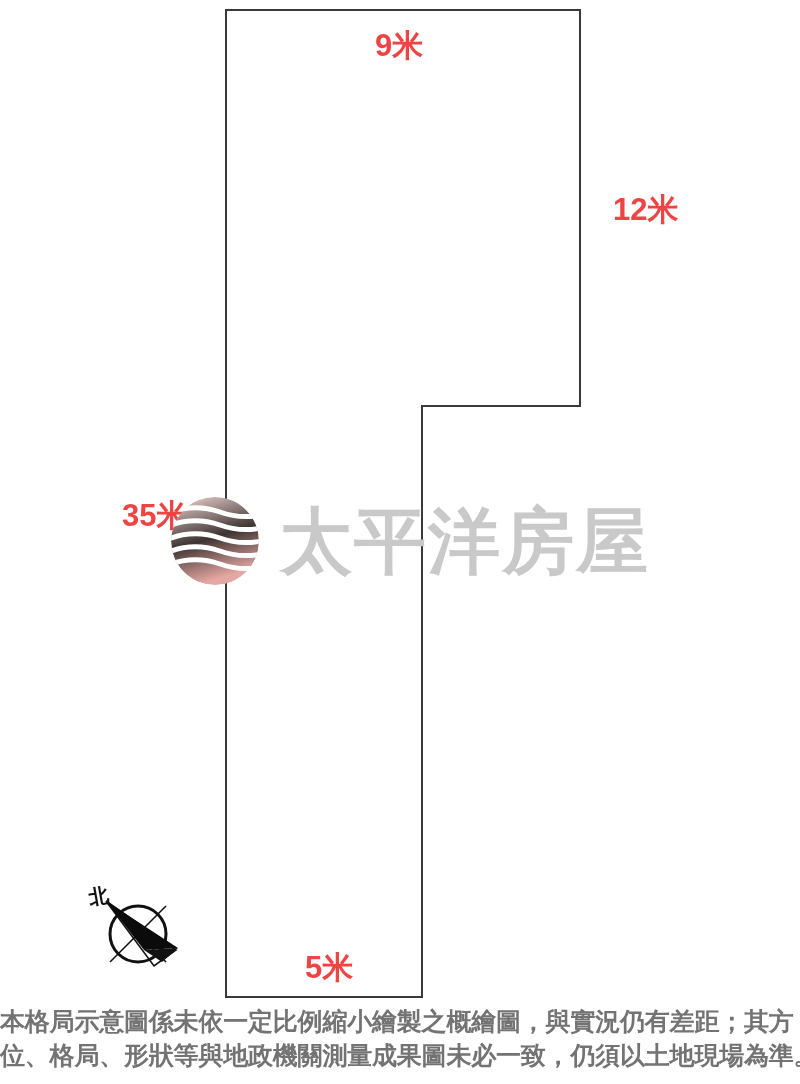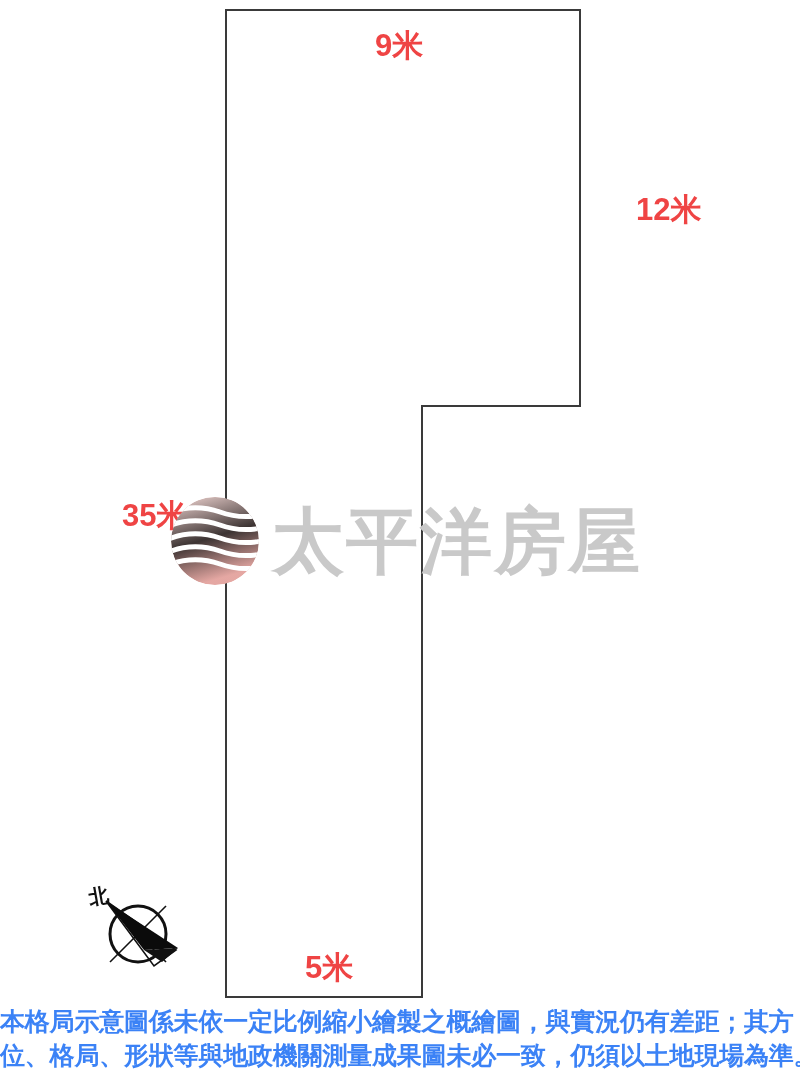--- a/index.html
+++ b/index.html
@@ -34,21 +34,21 @@
   .dim-label {
     position: absolute;
     font-size: 31px;
     font-weight: 700;
     letter-spacing: 0px;
     color: #ef4444;
     white-space: nowrap;
     line-height: 1;
   }
   #dim-top    { left: 375px; top: 30px; }
-  #dim-right  { left: 636px; top: 194px; }
+  #dim-right  { left: 613px; top: 194px; }
   #dim-left   { left: 122px; top: 500px; }
   #dim-bottom { left: 305px; top: 952px; text-align: center; }
 
   
   #watermark {
     position: absolute;
     left: 170px;
     top: 492px;
     width: 470px;
     height: 98px;
@@ -57,21 +57,21 @@
     pointer-events: none;
   }
   #watermark-logo {
     width: 90px;
     height: 90px;
     flex: 0 0 90px;
     position: relative;
   }
   #watermark-logo svg { display:block; width:90px; height:90px; }
   #watermark-text {
-    margin-left: 12px;
+    margin-left: 20px;
     font-family: "DejaVu Serif", "Liberation Serif", serif;
     font-size: 72px;
     font-weight: 700;
     color: #c9c9c9;
     letter-spacing: 2px;
     line-height: 1;
     white-space: nowrap;
   }
 
   
@@ -98,21 +98,21 @@
   
   #disclaimer {
     position: absolute;
     left: 0;
     top: 1004px;
     width: 660px;
     text-align: center;
     font-size: 25px;
     font-weight: 700;
     line-height: 34px;
-    color: #3b82f6;
+    color: #737373;
     letter-spacing: -0.2px;
   }
   #disclaimer .line { display: block; white-space: nowrap; }
 </style>
 </head>
 <body>
 
 <div id="plot-canvas">
   <svg viewBox="0 0 800 1000" xmlns="http://www.w3.org/2000/svg">
     <polygon id="plot-polygon" fill="#ffffff" stroke="#3a3a3a" stroke-width="2" stroke-linejoin="miter" points="226,10 580,10 580,406 422,406 422,997 226,997"></polygon>

